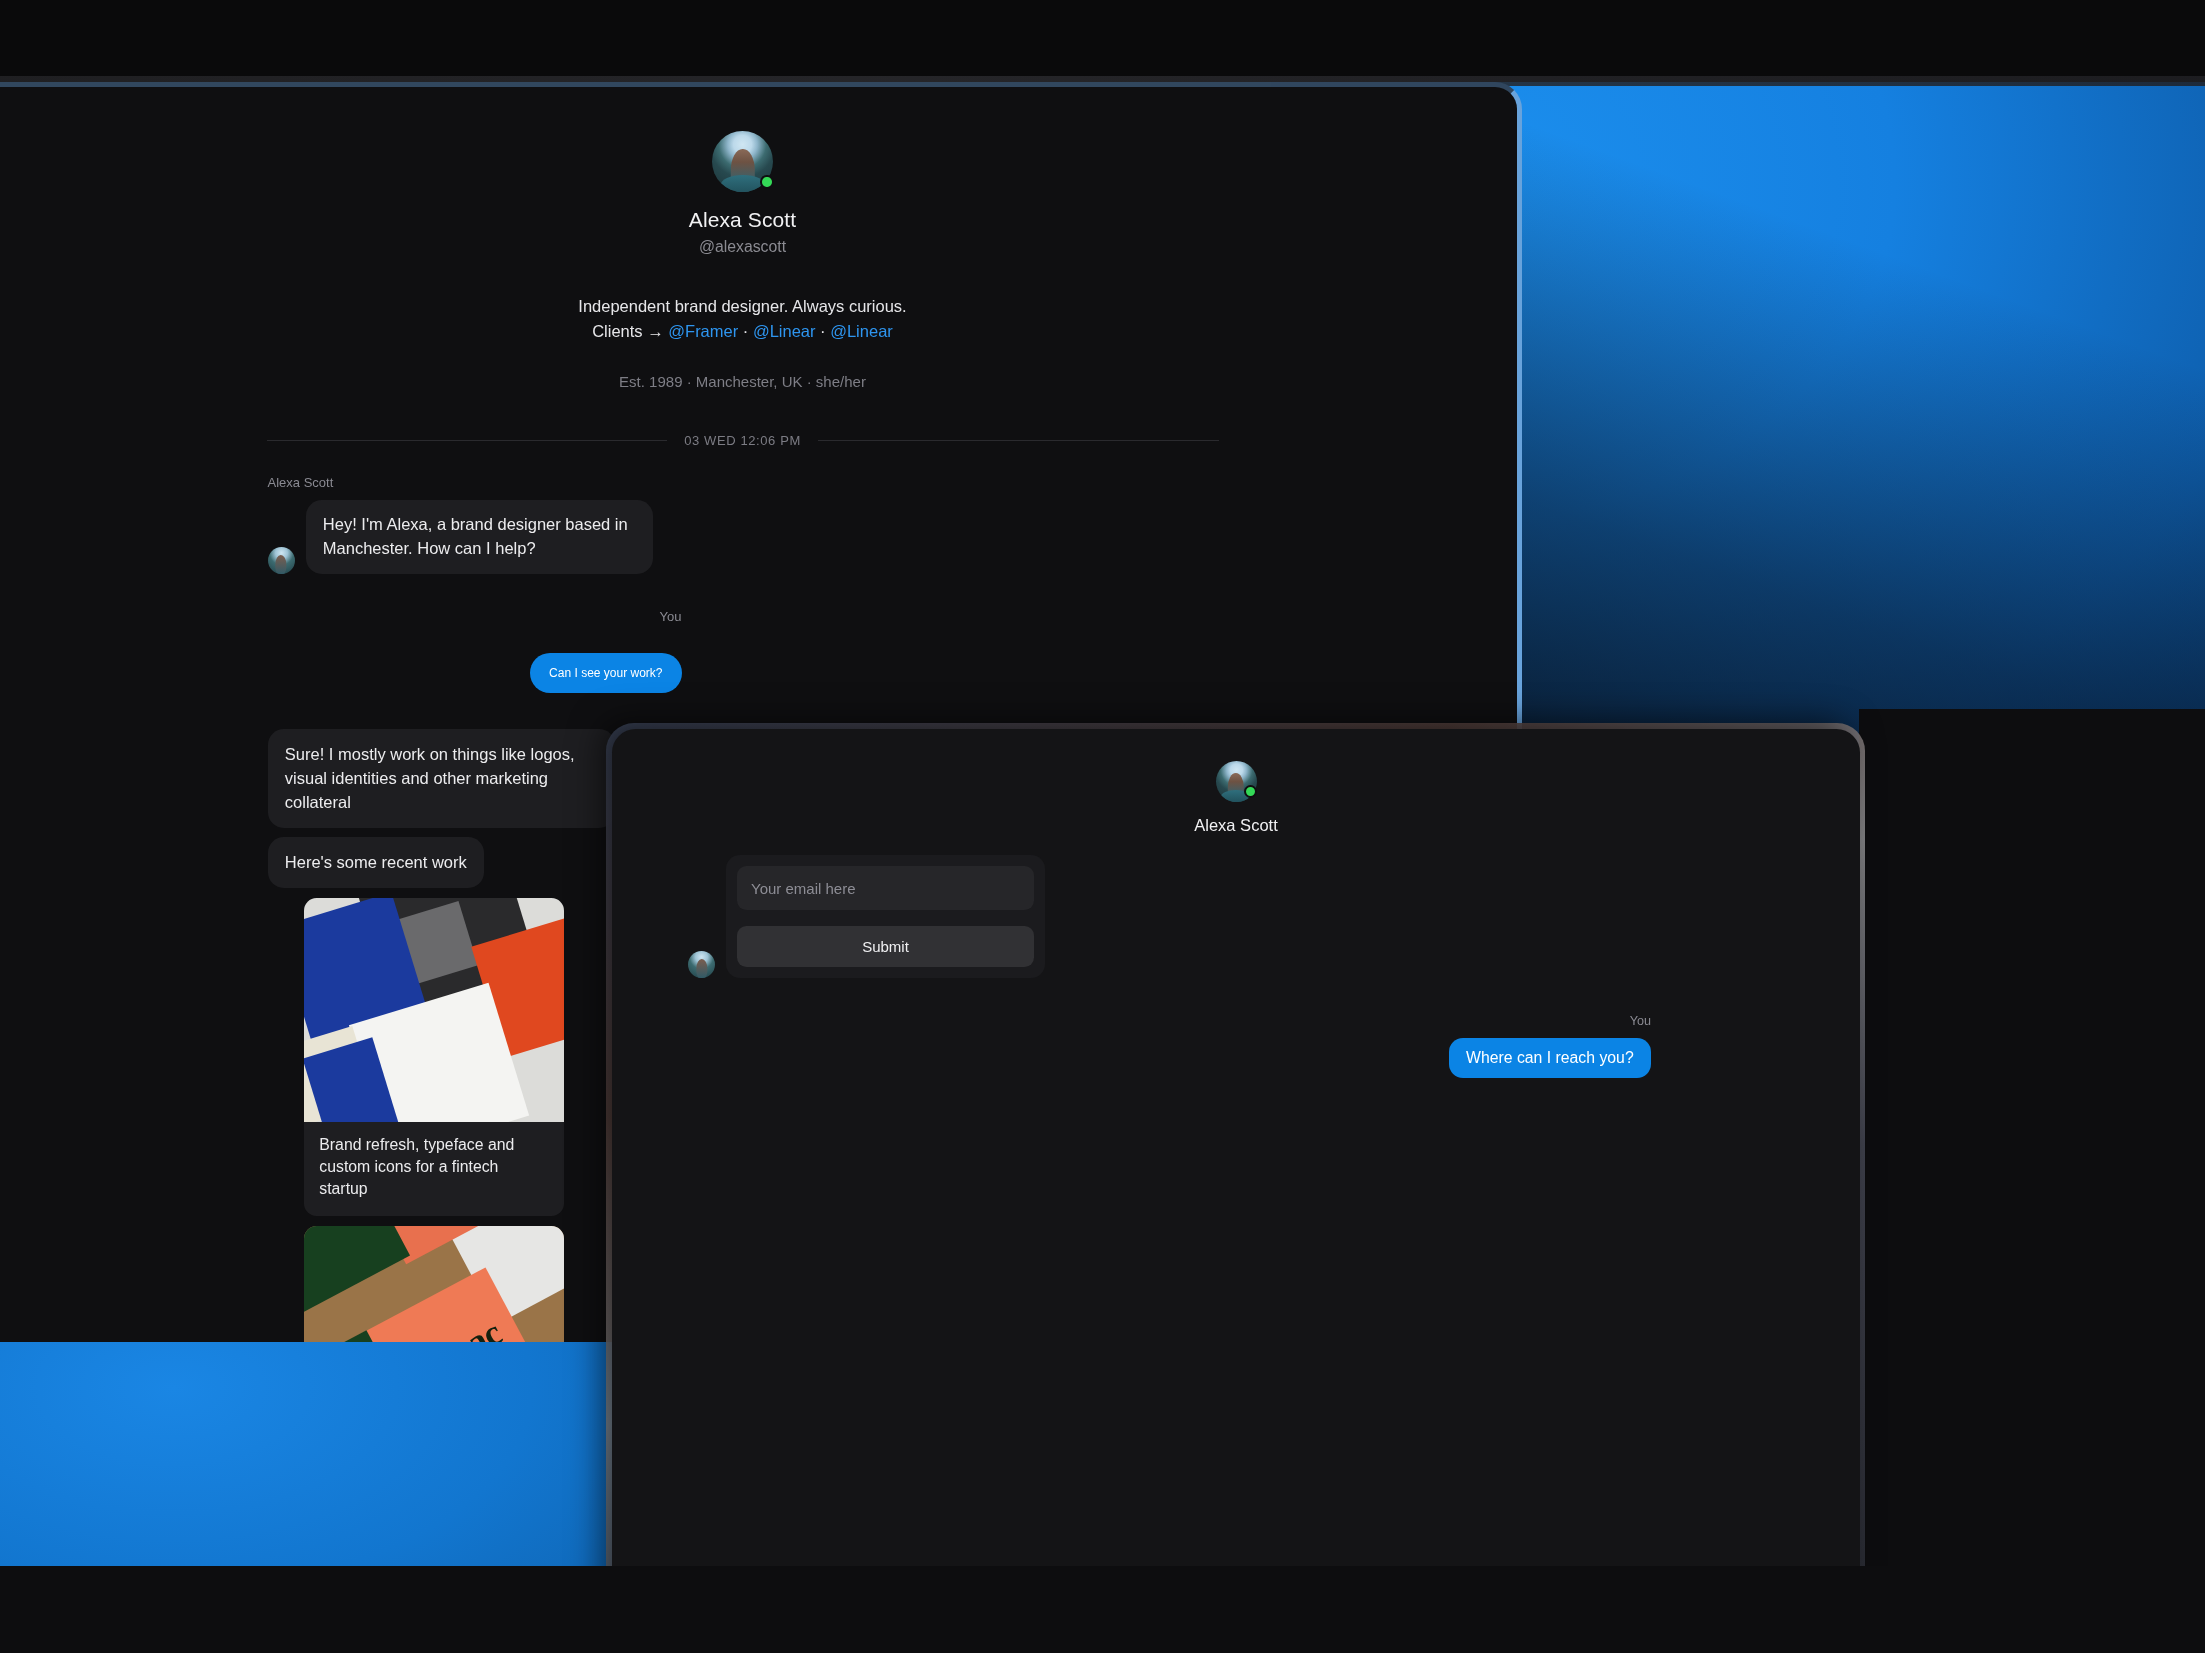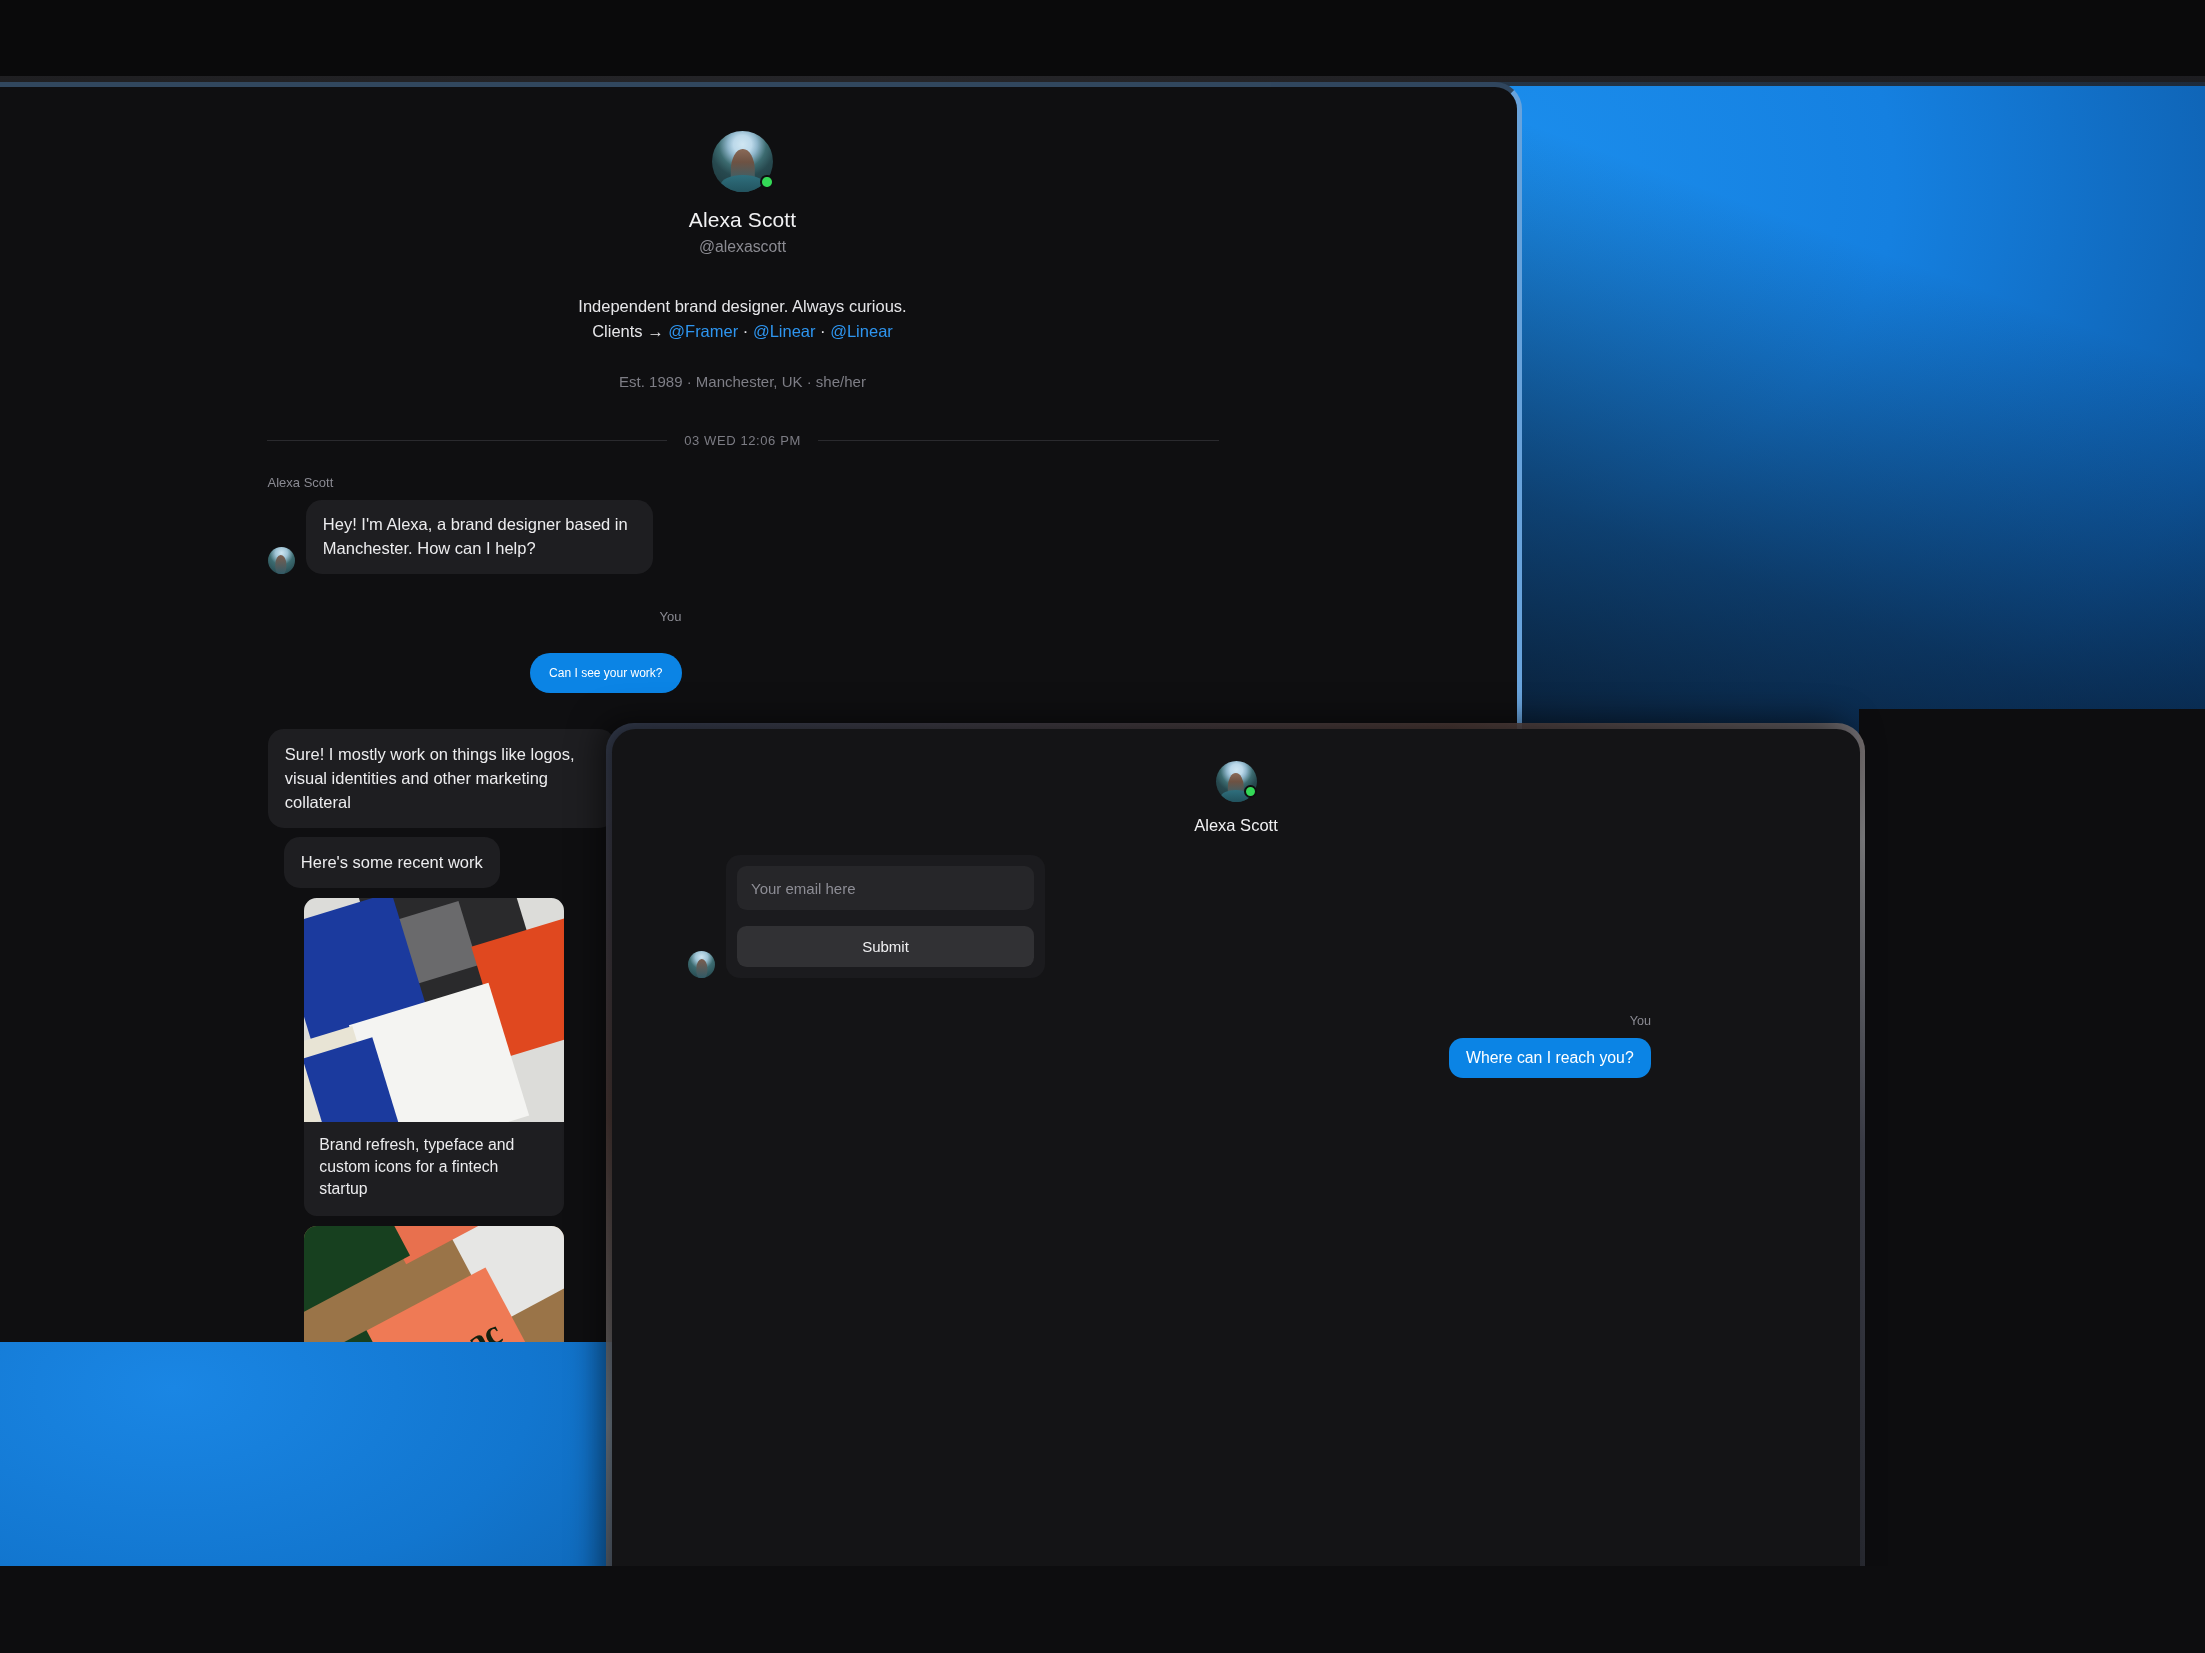--- a/index.html
+++ b/index.html
@@ -84,21 +84,21 @@
   .row { display:flex; align-items:flex-end; gap:11px; }
   .mini-avatar {
     width:27px; height:27px; border-radius:50%; flex:0 0 27px; overflow:hidden; position:relative;
     background: radial-gradient(circle at 50% 22%, #cfe6f2 0%, #9fc4d6 24%, #3c6b70 48%, #1f3d44 100%);
   }
   .mini-avatar::before{content:"";position:absolute;left:50%;top:30%;transform:translateX(-50%);width:42%;height:72%;border-radius:48% 48% 40% 40%;background:linear-gradient(180deg,#7b5d4e,#2d5a68);}
   .bubble {
     background:#1e1e21; color:#ececee; border-radius:15.8px;
     padding:13.4px 17.3px; font-size:16.5px; line-height:1.45; max-width:347px;
   }
-  .bubble.narrow { max-width:none;margin-left:16px; }
+  .bubble.narrow { max-width:none; }
   .bubble-stack { display:flex; flex-direction:column; gap:9.5px; align-items:flex-start; }
   .you-group { padding: 0 835px 0 0; display:flex; flex-direction:column; align-items:flex-end; }
   .you-label { font-size:13px; color:#8a8a92; margin-bottom:9.5px; }
   .bubble-you { background:#0b84e5; color:#fff; border-radius:22px; padding:13.4px 19px; font-size:12px;margin-top:19px; }
 
   .media-card { width:260px; border-radius:12.6px; overflow:hidden; background:#1e1e21;margin-left:36px; }
   .media-img { width:260px; height:224px; position:relative; overflow:hidden; }
   .media-cap { padding:12.6px 15.8px 15.8px; font-size:15.8px; line-height:1.4; color:#ececee; }
 
   

